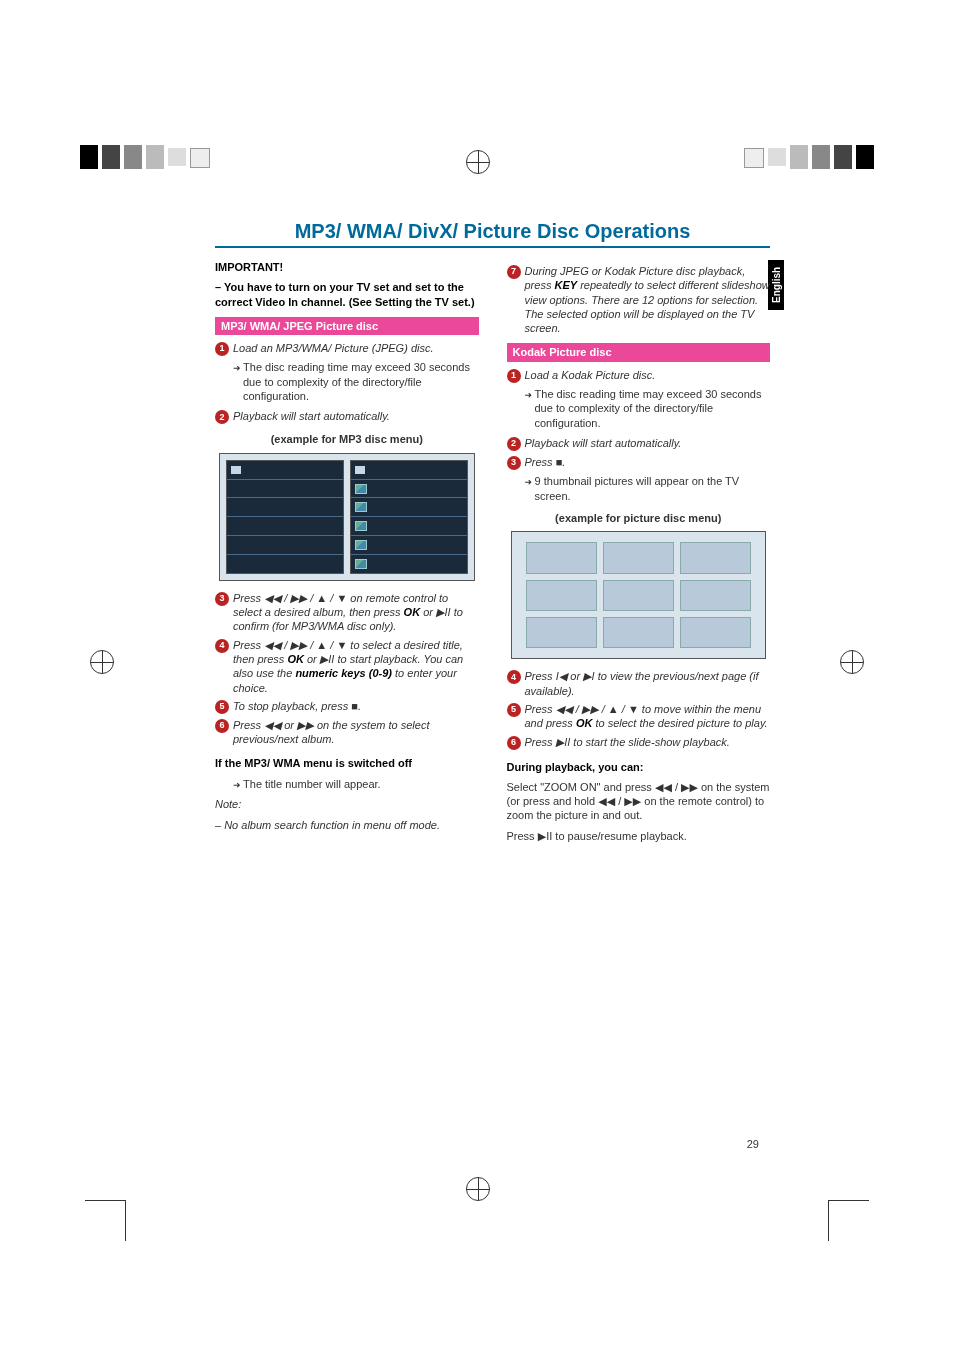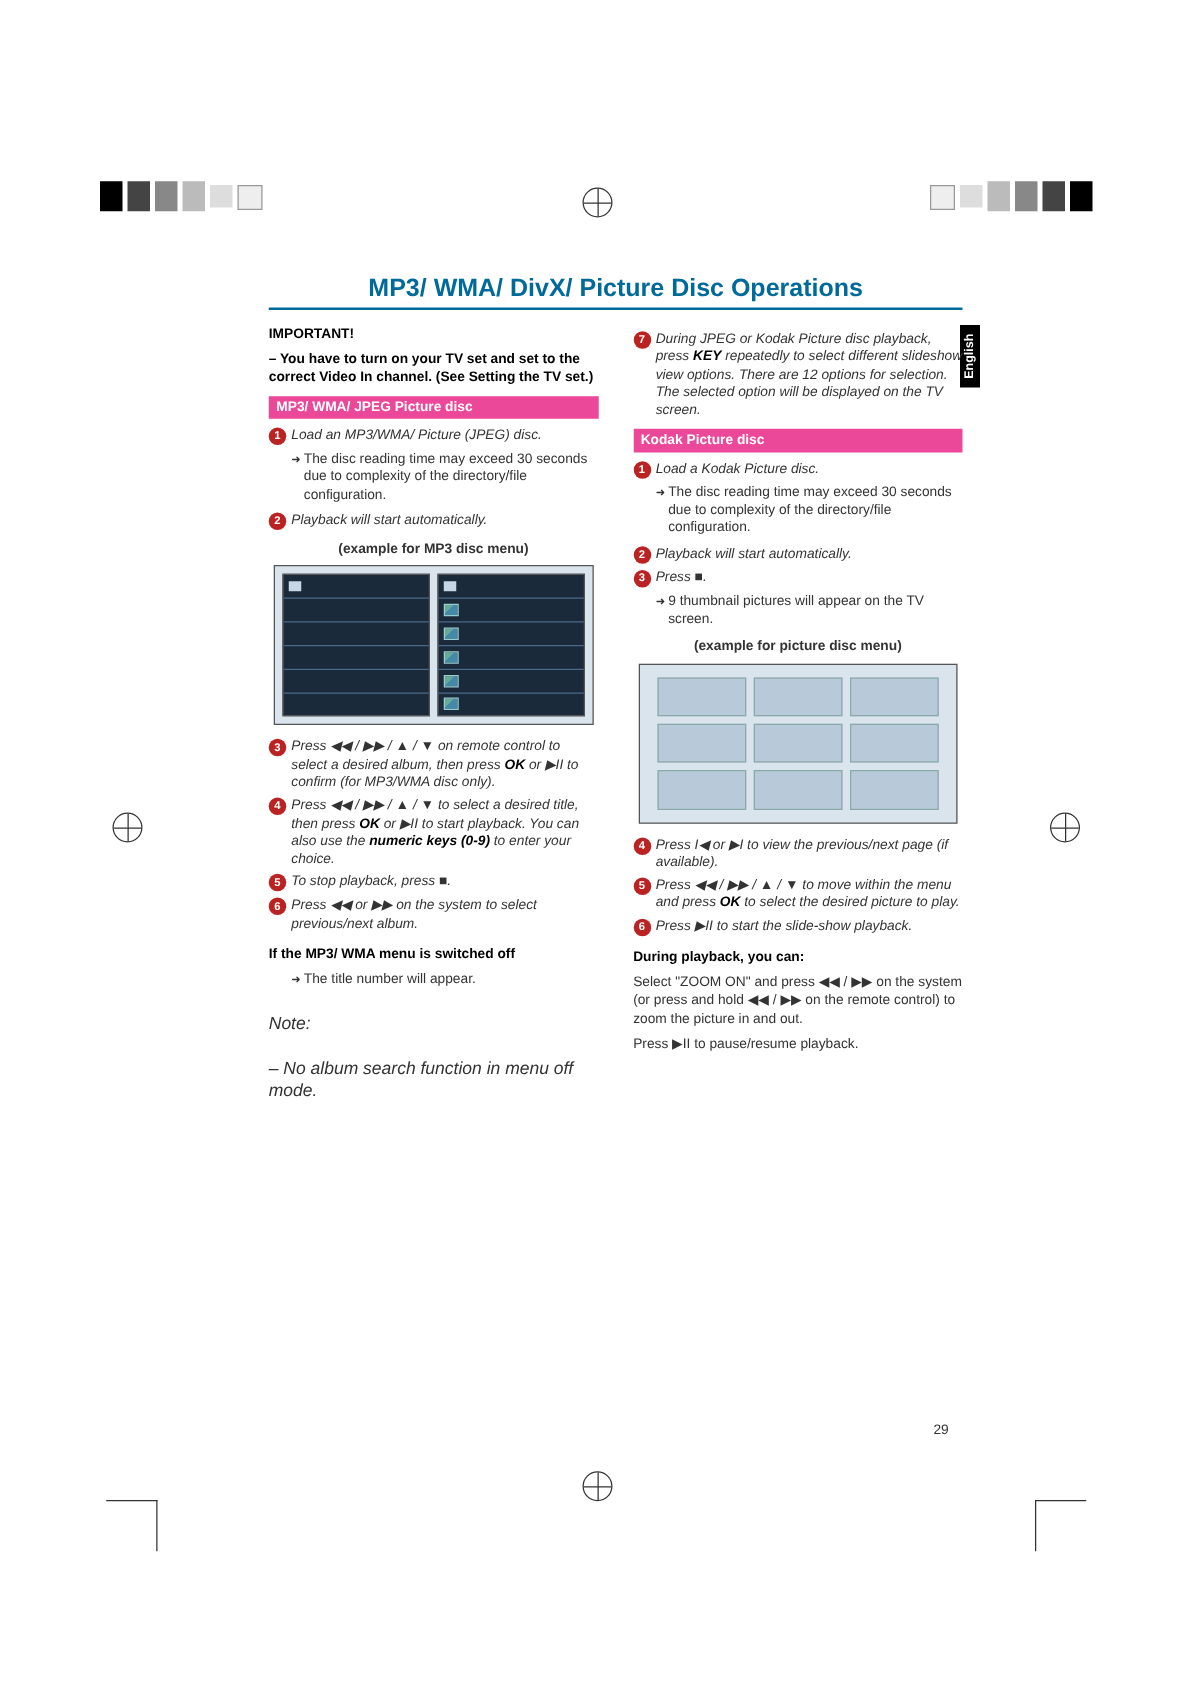--- a/index.html
+++ b/index.html
@@ -109,21 +109,21 @@
     font-size: 9px;
     font-weight: bold;
     display: flex;
     align-items: center;
     justify-content: center;
     margin-top: 1px;
   }
   .step .body { flex: 1; font-style: italic; }
   .arrow-result { margin-left: 18px; font-size:11px; margin-bottom:6px; text-indent:-10px; padding-left:10px;}
   .arrow-result::before { content:"➜ "; font-size:9px; color:#333;}
-  .note { font-style: italic; font-size:14px; margin-top:18px;}
+  .note { font-style: italic; font-size:11px; margin-top:6px;}
   .example-label {
     text-align: center;
     font-weight: bold;
     font-size: 11px;
     margin: 8px 0 6px 0;
   }
   
   .mp3-menu {
     border: 1px solid #555;
     background: #d9e4ed;

